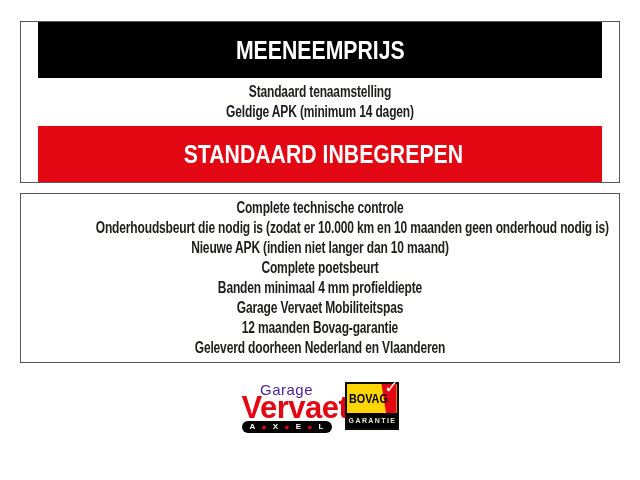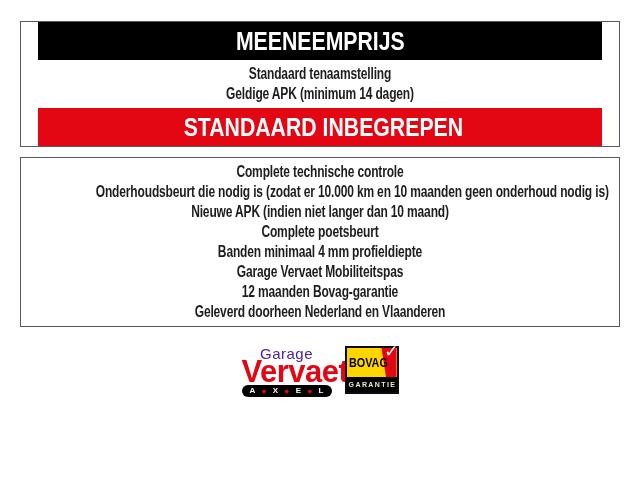--- a/index.html
+++ b/index.html
@@ -10,21 +10,21 @@
     font-family: "Liberation Sans", sans-serif;
     overflow: hidden;
   }
   .sheet { width: 600px; margin: 0 auto; padding-top: 21px; }
 
   
   .box { border: 1px solid #59595b; background: #ffffff; }
   .box + .box { margin-top: 10px; }
 
   .bar {
-    height: 38px; margin: 0 17px;
+    height: 56px; margin: 0 17px;
     display: flex; align-items: center; justify-content: center;
     overflow: hidden;
   }
   .bar.black { background: #000000; }
   .bar.red   { background: #e30613; padding-left: 7px; }
   .bar-text {
     display: inline-block;
     color: #ffffff; font-weight: bold; font-size: 25px;
     white-space: nowrap;
     transform: scaleX(0.85);

